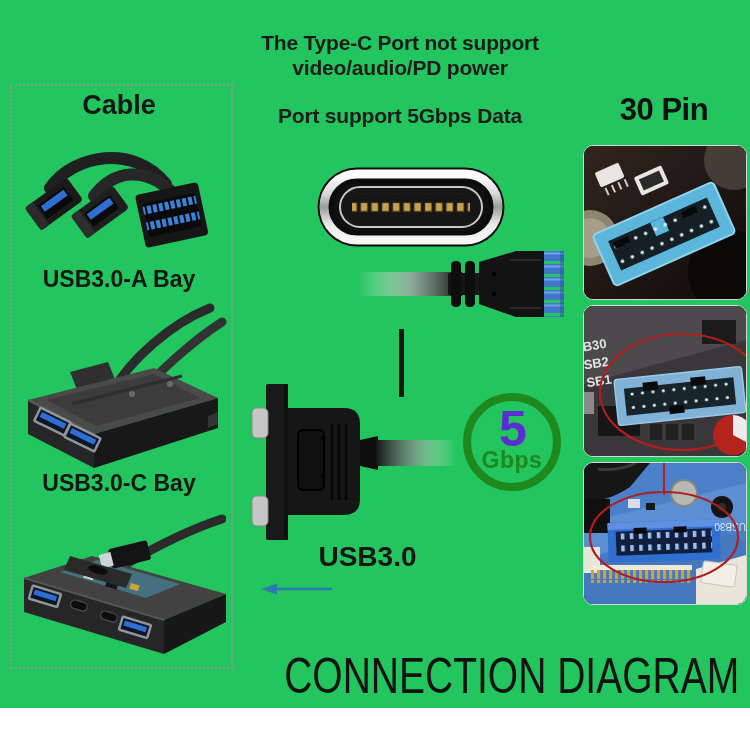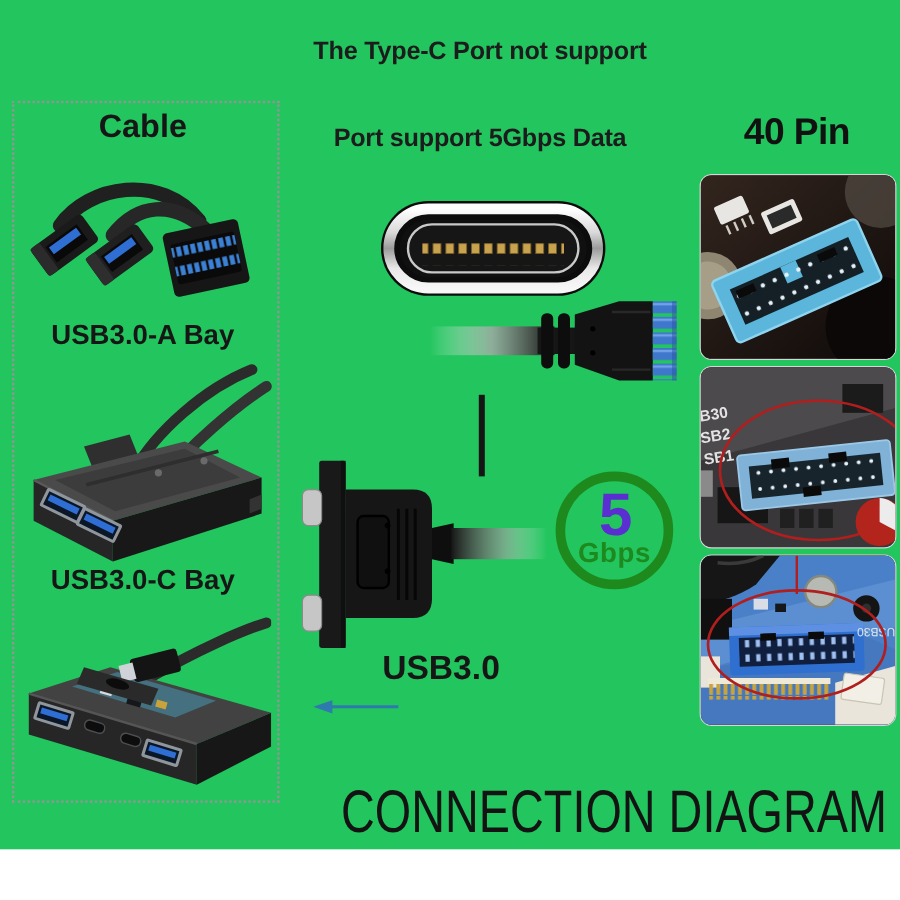--- a/index.html
+++ b/index.html
@@ -19,20 +19,21 @@
                 transform:scaleX(.78);transform-origin:50% 50%;letter-spacing:0;}
   svg text{font-family:"Liberation Sans",sans-serif;}
 </style>
 </head>
 <body>
 
 <div class="canvas">
 
   <div class="abs note" style="left:238px;top:30px;width:324px;">
     <div>The Type-C Port not support</div>
+    <div>video/audio/PD power</div>
   </div>
   <div class="abs note" style="left:238px;top:103px;width:324px;">
     <div>Port support 5Gbps Data</div>
   </div>
 
   <div class="abs dash-box" style="left:10px;top:84px;width:219px;height:581px;"></div>
 
   <div class="abs side-label" style="left:16px;top:90px;width:206px;font-size:27px;">Cable</div>
 
   <div class="abs illus" style="left:16px;top:128px;">
@@ -222,21 +223,21 @@
   </div>
 
   <div class="abs illus" style="left:456px;top:385px;">
     <svg width="112" height="112" viewBox="0 0 112 112">
       <circle cx="56" cy="57" r="45" fill="none" stroke-width="8" stroke="#1e8a1e"></circle>
       <text x="57" y="61" text-anchor="middle" font-size="50" font-weight="bold" fill="#5b2ed1">5</text>
       <text x="56" y="83" text-anchor="middle" font-size="23" font-weight="bold" letter-spacing="0.5" fill="#1e8a1e">Gbps</text>
     </svg>
   </div>
 
-  <div class="abs pin-label" style="left:583px;top:92px;width:162px;">40 Pin</div>
+  <div class="abs pin-label" style="left:583px;top:92px;width:162px;">30 Pin</div>
 
   <div class="abs photo" style="left:583px;top:145px;width:162px;height:153px;">
     <svg width="162" height="153" viewBox="0 0 162 153">
       <defs>
         <linearGradient id="m1-bg" x1="0" y1="0" x2="1" y2="1">
           <stop offset="0" stop-color="#33251e"></stop>
             <stop offset="1" stop-color="#0e0a09"></stop>
         </linearGradient>
         <pattern id="m1-pins" patternUnits="userSpaceOnUse" width="10.8" height="32">
           <circle cx="5" cy="8" r="1.8" fill="#e6f2f9"></circle>

